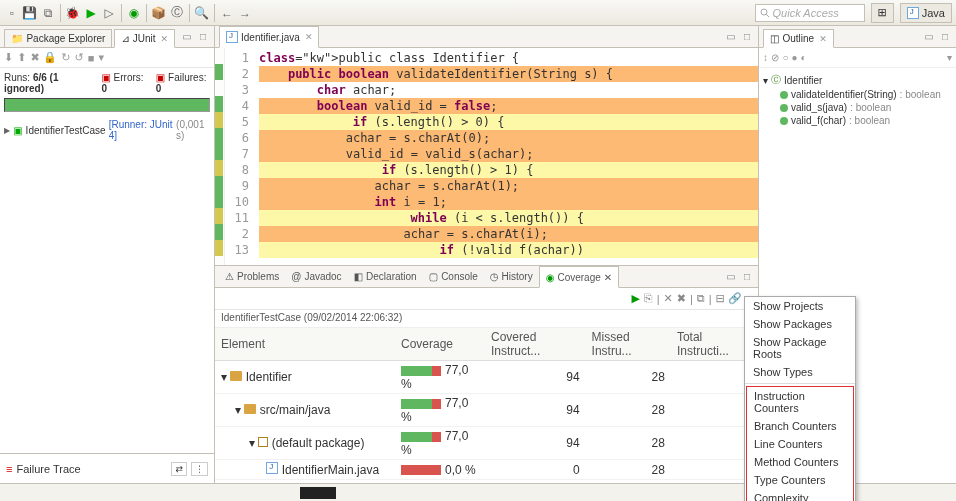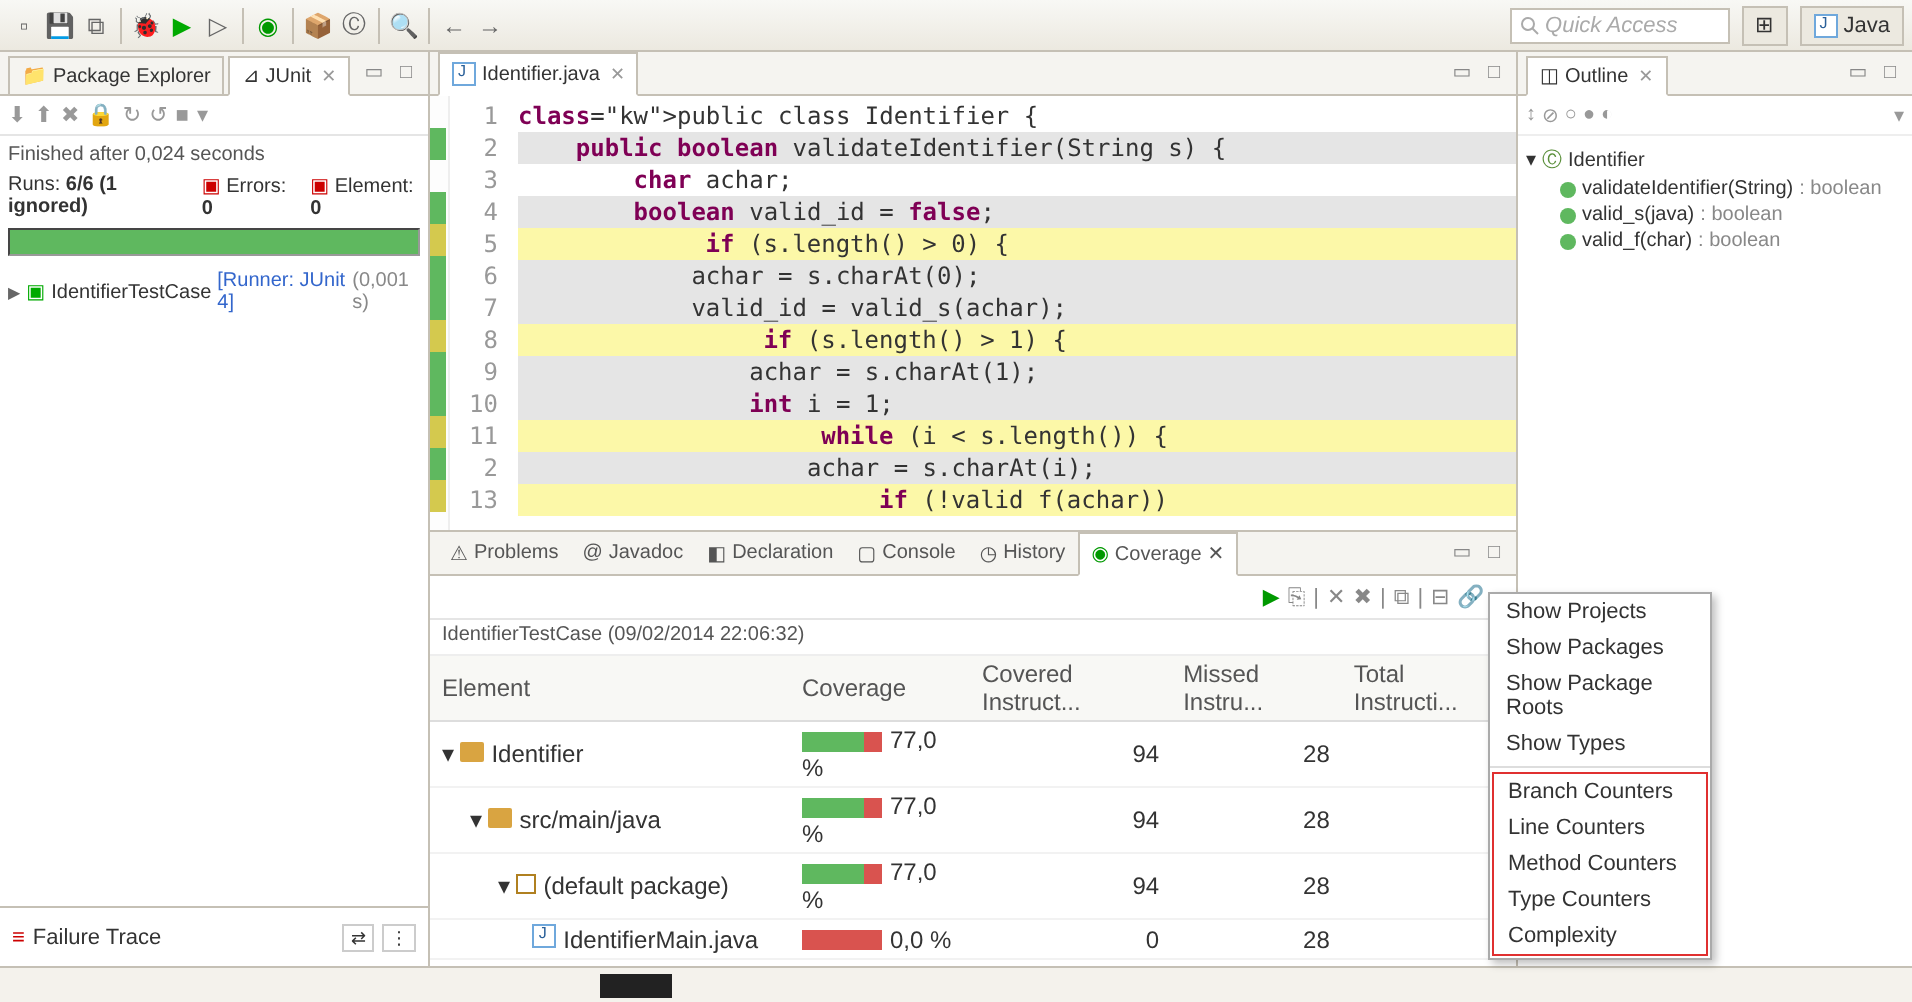--- a/index.html
+++ b/index.html
@@ -41,21 +41,21 @@
   .failure-trace .icon{border:1px solid #ccc; padding:1px 3px; font-size:9px;}
   
   
   .center { flex:1; display:flex; flex-direction:column; }
   .editor-tabs { height:22px; border-bottom:1px solid #c5c0b5; display:flex; padding-left:4px; position:relative; background:#f5f4f0;}
   .editor-area { flex:1; display:flex; background:#fff; overflow:hidden; font-family: "DejaVu Sans Mono", Consolas, monospace; font-size:12px; line-height:16px;}
   .gutter-markers { width:10px; background:#fdfdfd; border-right:1px solid #eee;}
   .gutter-numbers { width:28px; background:#fff; text-align:right; padding:2px 4px 0 0; color:#999;}
   .code-lines { flex:1; padding:2px 0 0 6px;}
   .code-lines .line{white-space:pre;}
-  .cov-green{background:#e5e5e5;}
+  .cov-green{background:#fdba74;}
   .cov-yellow{background:#fcf8a8;padding-left:36px;}
   .marker{display:block; width:8px; height:16px;}
   .m-green{background:#5fb85f;}
   .m-yellow{background:#d4c94e;}
   .kw{color:#7f0055; font-weight:bold;}
   
   
   .bottom { height:218px; border-top:1px solid #c5c0b5; display:flex; flex-direction:column; background:#f5f4f0;}
   .bottom-tabs{ height:22px; border-bottom:1px solid #c5c0b5; display:flex; padding-left:4px; position:relative;}
   .btab{padding:3px 6px; font-size:10px; display:flex; align-items:center; gap:3px; color:#555;}
@@ -157,25 +157,24 @@
       <span>⬇</span>
       <span>⬆</span>
       <span>✖</span>
       <span>🔒</span>
       <span>↻</span>
       <span>↺</span>
       <span>■</span>
       <span>▾</span>
     </div>
     <div class="junit-body">
-      <div class="junit-status">Finished after 0,024 seconds</div>
       <div class="junit-counts">
         <span><span>Runs:</span> <b>6/6 (1 ignored)</b></span>
         <span><span class="err">▣</span> <span>Errors:</span> <b>0</b></span>
-        <span><span class="err">▣</span> <span>Element:</span> <b>0</b></span>
+        <span><span class="err">▣</span> <span>Failures:</span> <b>0</b></span>
       </div>
       <div class="junit-bar"></div>
       <div class="junit-tree">
         <div class="row">
           <span class="arrow">▶</span>
           <span style="color:#0a0">▣</span>
           <span>IdentifierTestCase</span>
           <span class="link">[Runner: JUnit 4]</span>
           <span class="time">(0,001 s)</span>
         </div>
@@ -400,20 +399,21 @@
   </div>
 </div>
 
 <div class="ctx-menu">
   <div class="item">Show Projects</div>
   <div class="item">Show Packages</div>
   <div class="item">Show Package Roots</div>
   <div class="item">Show Types</div>
   <div class="sep"></div>
   <div class="group-box">
+    <div class="item">Instruction Counters</div>
     <div class="item">Branch Counters</div>
     <div class="item">Line Counters</div>
     <div class="item">Method Counters</div>
     <div class="item">Type Counters</div>
     <div class="item">Complexity</div>
   </div>
 
 </div>
 
 <div class="status-bar">

